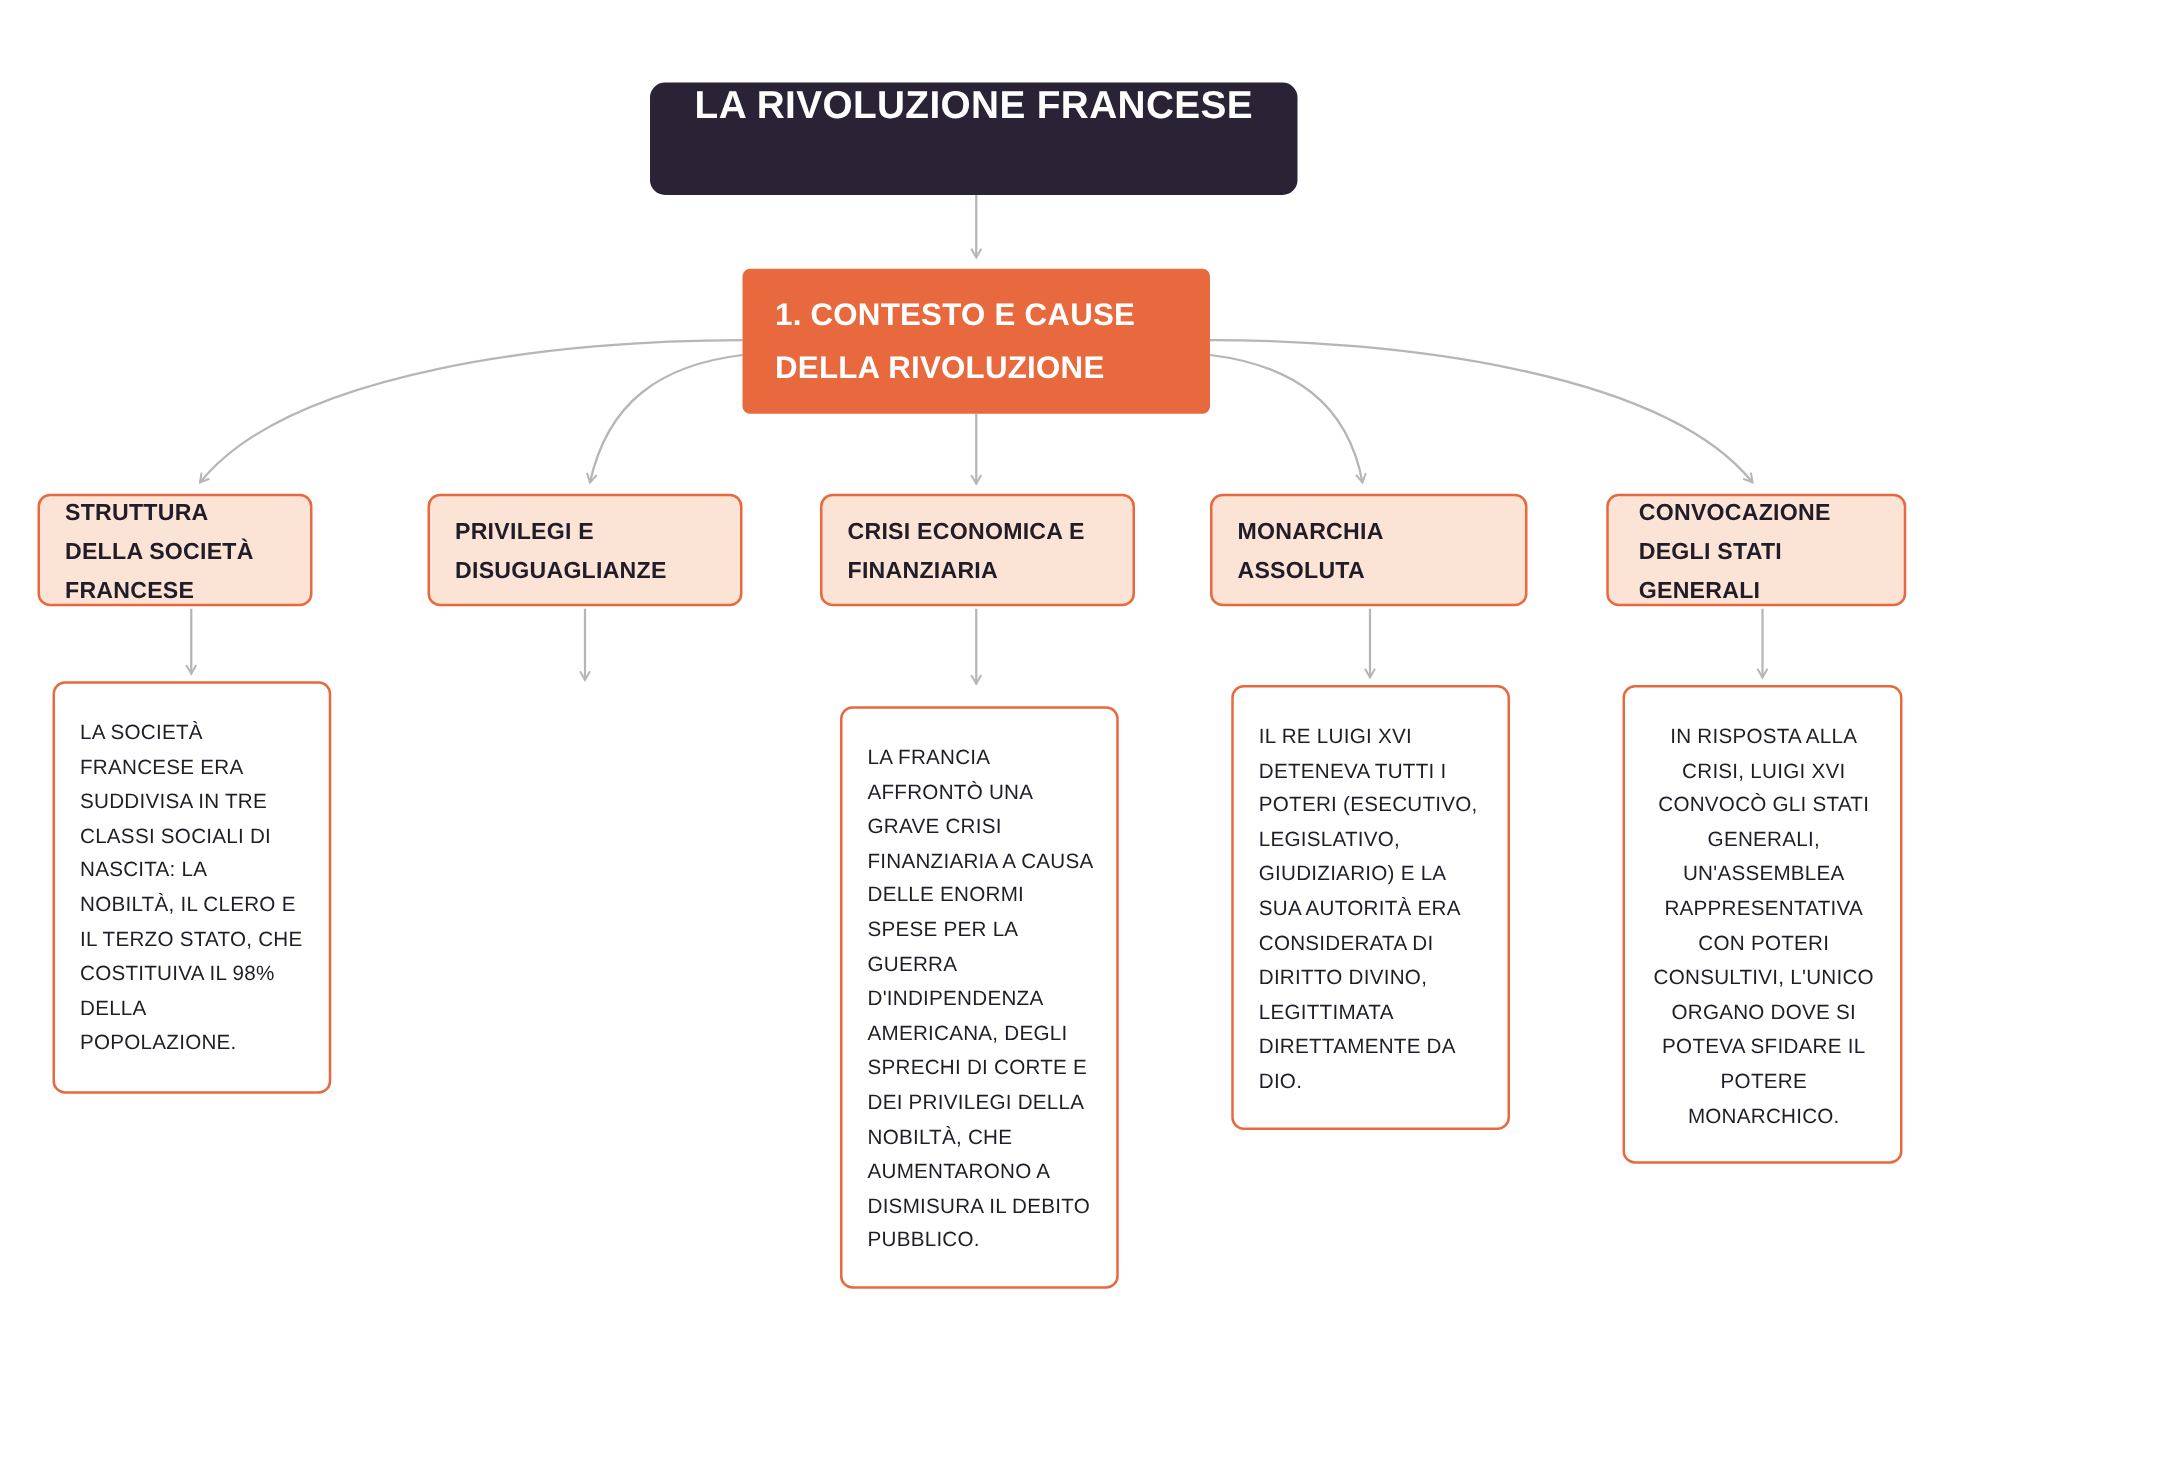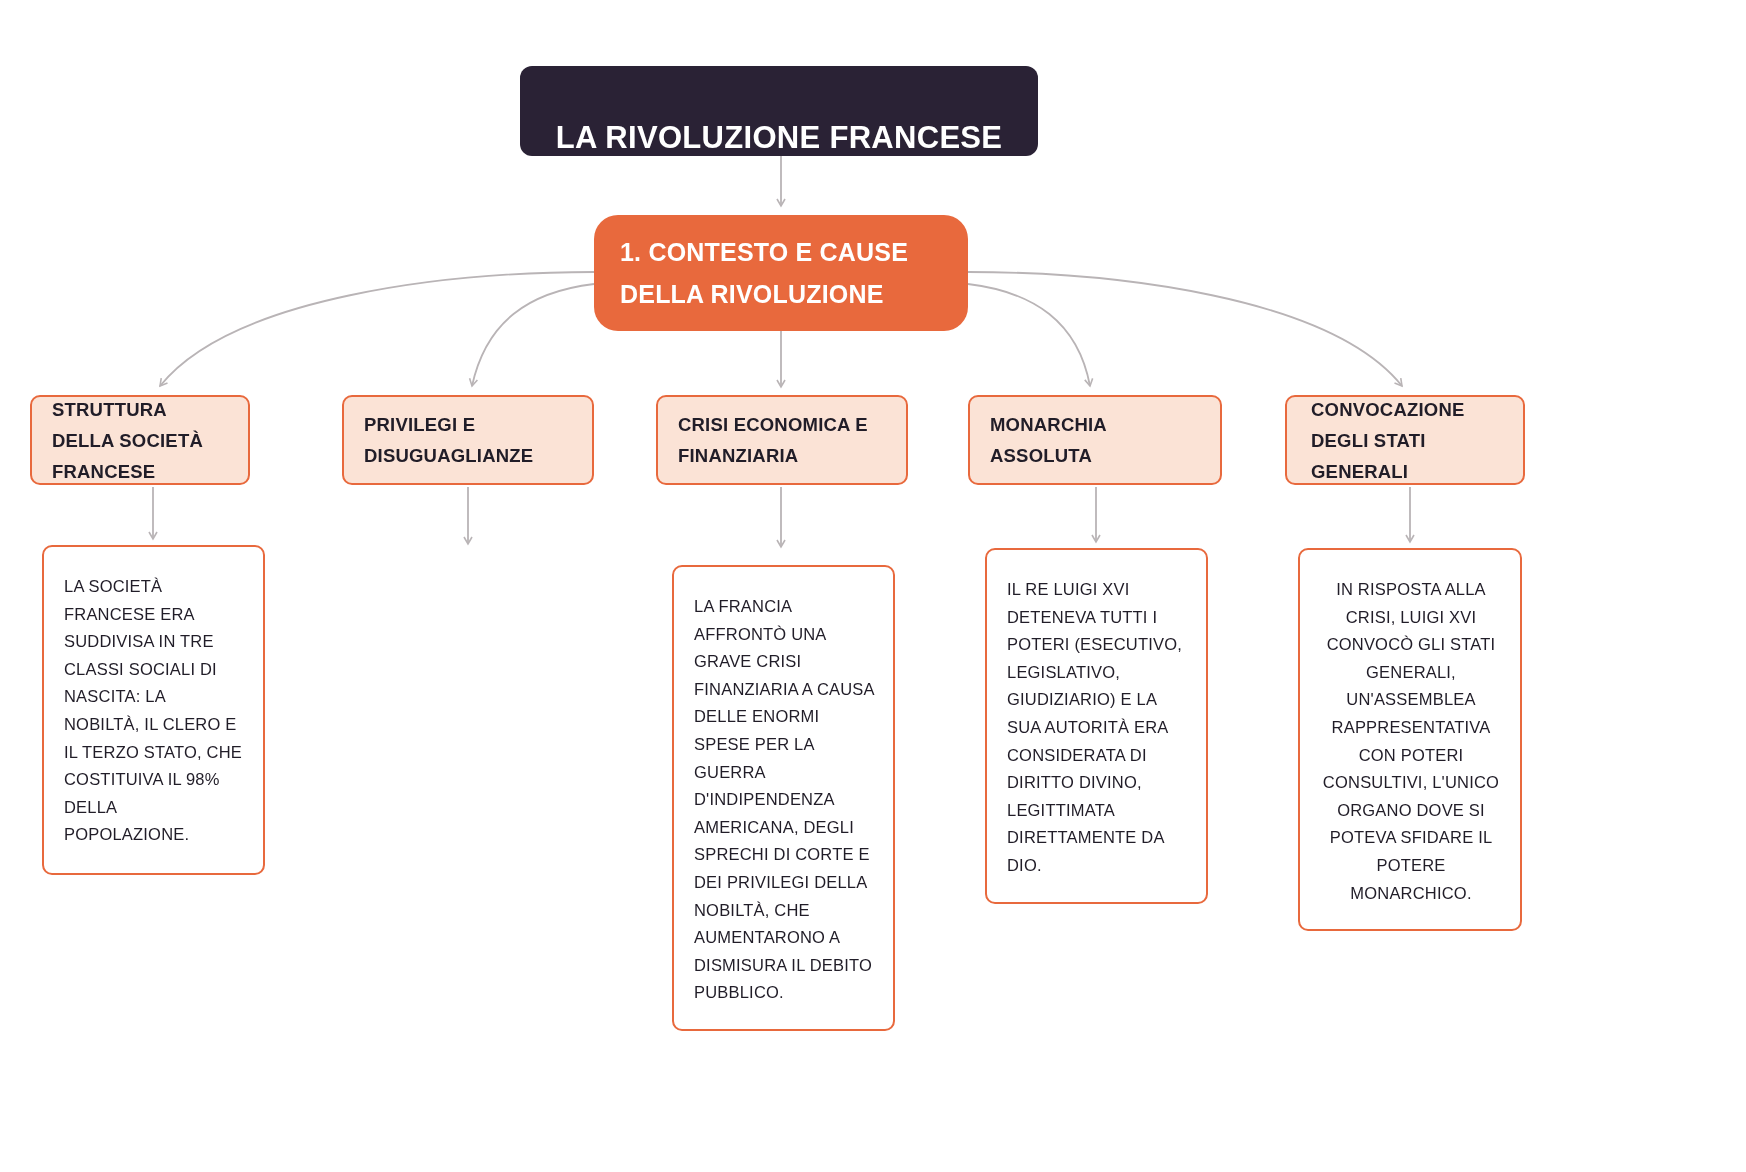--- a/index.html
+++ b/index.html
@@ -5,26 +5,26 @@
   html,body{margin:0;padding:0;background:#ffffff;}
   body{font-family:"Liberation Sans",sans-serif;}
   .canvas{
     position:relative;width:1746px;height:1172px;background:#ffffff;overflow:hidden;
   }
   .connector-layer{position:absolute;left:0;top:0;width:1746px;height:1172px;pointer-events:none;}
   .node{position:absolute;box-sizing:border-box;}
   .root-node{
     left:520px;top:66px;width:518px;height:90px;
     background:#2A2235;border-radius:12px;
-    display:flex;align-items:flex-end;justify-content:center;
+    display:flex;align-items:flex-start;justify-content:center;
     color:#ffffff;font-size:31px;font-weight:700;letter-spacing:.3px;
   }
   .main-node{
     left:594px;top:215px;width:374px;height:116px;
-    background:#E8693D;border-radius:24px;
+    background:#E8693D;border-radius:6px;
     display:flex;align-items:center;
     padding:0 26px;
     color:#ffffff;font-size:25px;font-weight:700;line-height:42px;letter-spacing:.2px;
   }
   .header-node{
     top:395px;height:90px;
     background:#FBE3D6;border:2.5px solid #E8693D;border-radius:10px;
     display:flex;align-items:center;
     padding:0 20px;
     color:#211D28;font-size:18.5px;font-weight:600;line-height:31px;letter-spacing:.2px;

